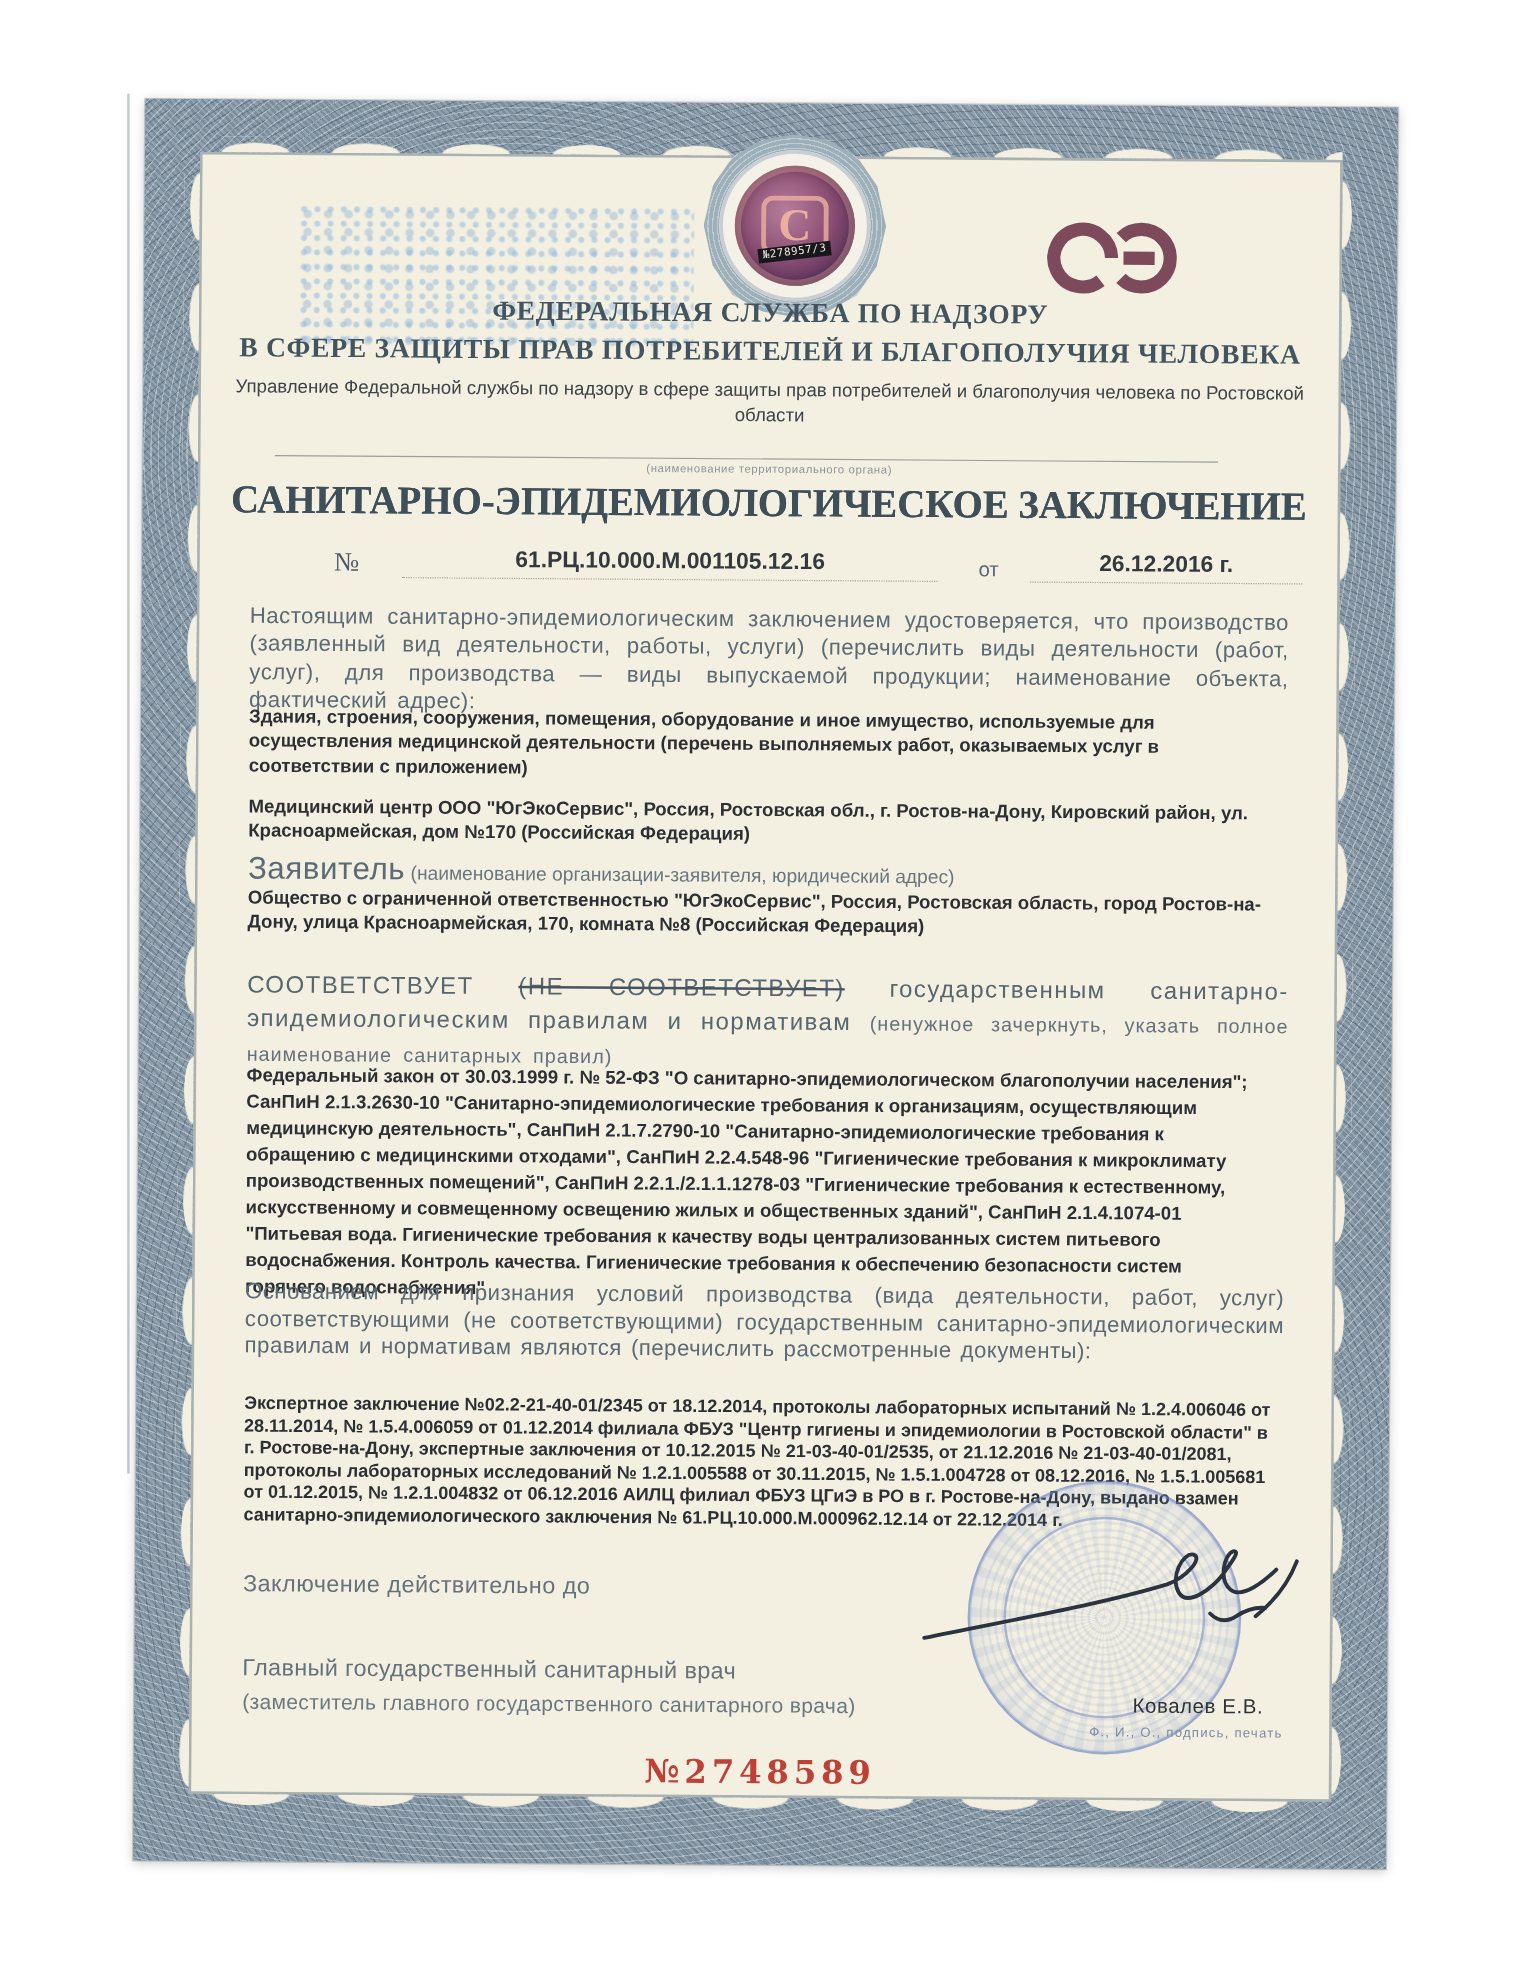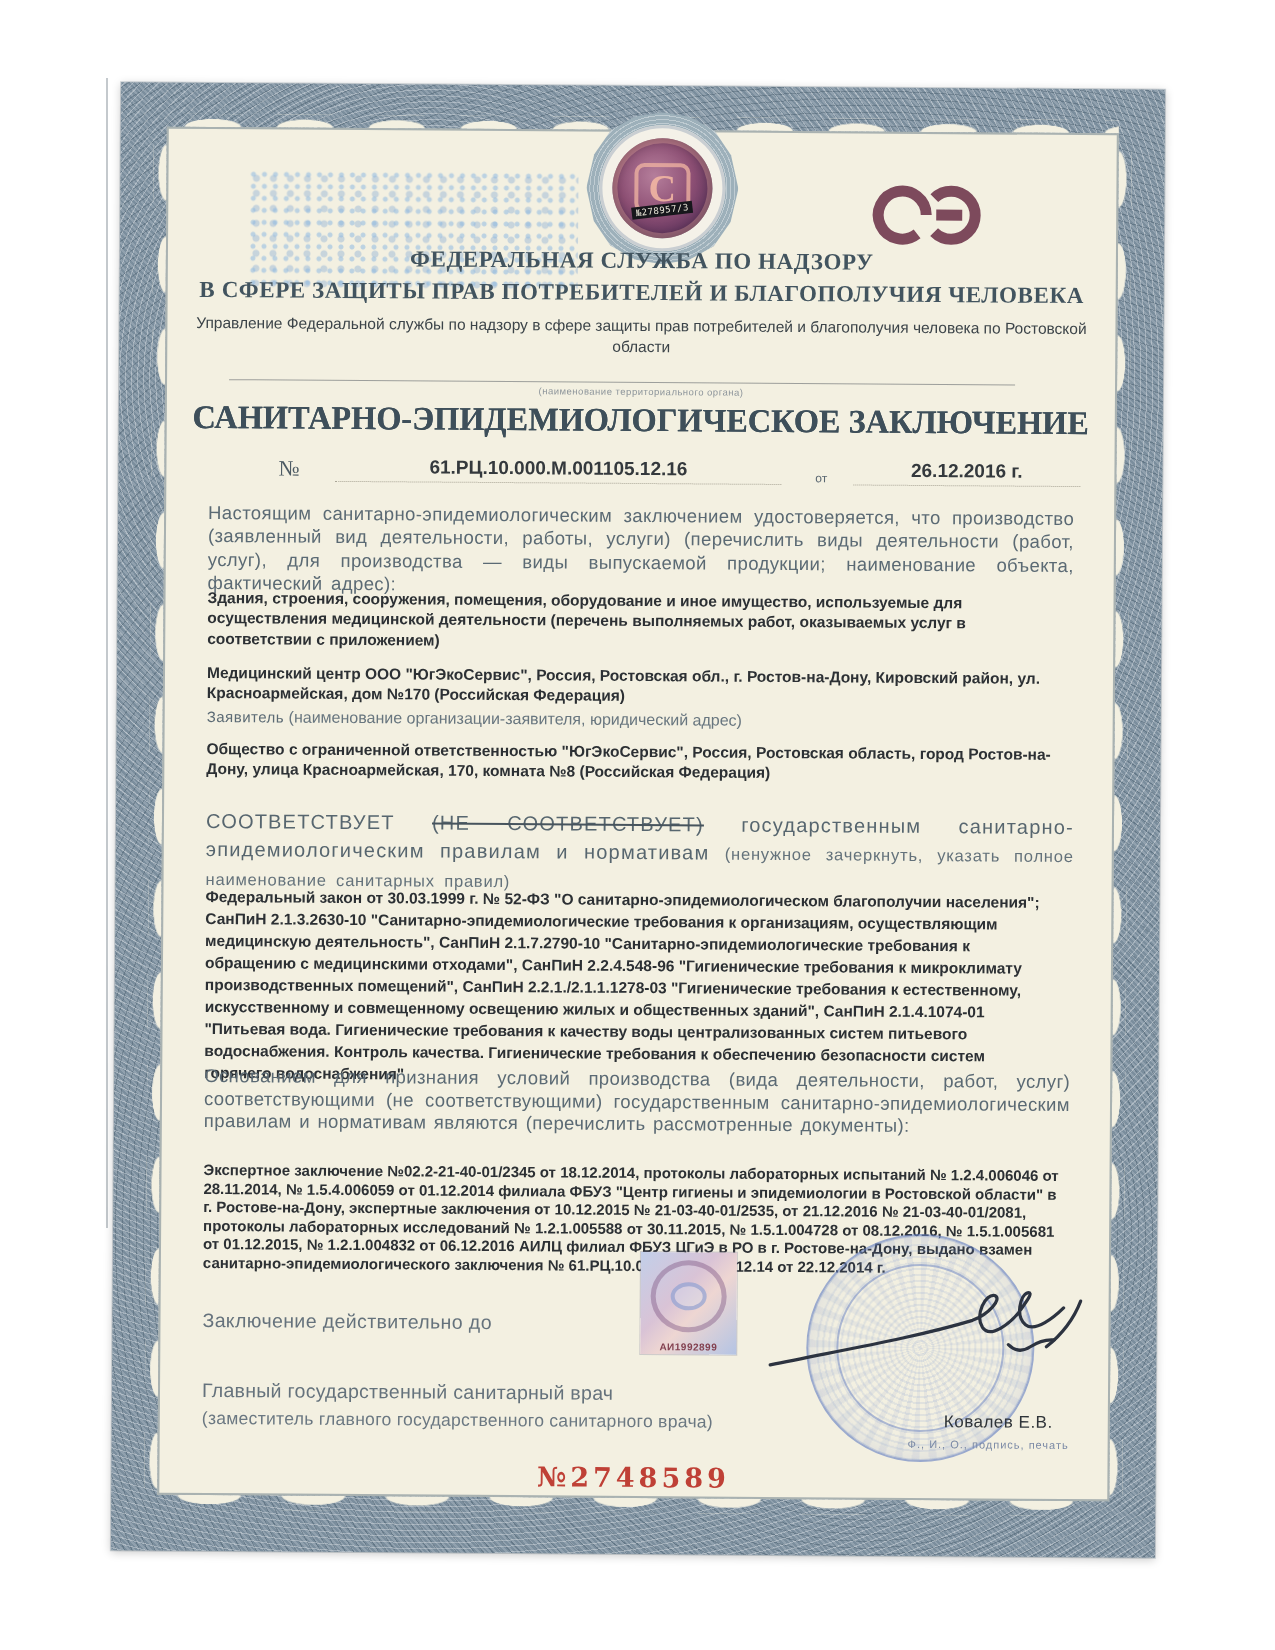--- a/index.html
+++ b/index.html
@@ -74,32 +74,32 @@
   .rule-caption{left:0;right:0;top:254px;text-align:center;font-size:9.5px;color:#8d959b;letter-spacing:.5px;}
 
   .doc-title{left:0;right:0;top:270px;text-align:center;font-family:"Liberation Serif",serif;
     font-weight:bold;font-size:33px;color:#3e4f5a;transform:scaleX(.98);letter-spacing:0;
     text-shadow:0 0 .5px #3e4f5a;}
 
   .num-row{left:0;right:0;top:326px;display:flex;align-items:flex-end;padding-left:112px;box-sizing:border-box;}
   .num-sign{font-family:"Liberation Serif",serif;font-size:22px;color:#4c5a63;margin-right:36px;}
   .num-val{min-width:430px;text-align:center;font-weight:bold;font-size:19px;color:#34393d;
     border-bottom:1px dotted rgba(120,115,100,.6);padding:0 8px 3px;}
-  .num-ot{font-size:12px;color:#5a6771;margin:0 26px 0 34px;}
+  .num-ot{font-size:17px;color:#5a6771;margin:0 26px 0 34px;}
   .num-date{min-width:215px;text-align:center;font-weight:bold;font-size:19px;color:#34393d;
     border-bottom:1px dotted rgba(120,115,100,.6);padding:0 6px 3px;}
 
   
   .form-gray{color:#5b6a74;text-align:justify;}
   .fill-dark{color:#2c3034;font-weight:600;}
   .intro{left:42px;width:866px;top:372px;font-size:18.5px;line-height:1.26;letter-spacing:.4px;word-spacing:3px;}
   .activity{left:42px;width:846px;top:459px;font-size:15.5px;line-height:1.32;}
   .object-addr{left:42px;width:836px;top:534px;font-size:15.5px;line-height:1.32;}
   .applicant-row{left:42px;top:579px;width:866px;}
-  .applicant-label{font-size:15px;color:#5b6a74;letter-spacing:.5px;}
+  .applicant-label{font-size:26px;color:#5b6a74;letter-spacing:.5px;}
   .applicant-caption{font-size:16px;color:#68767f;}
   .applicant-val{left:42px;width:846px;top:610px;font-size:15.5px;line-height:1.32;}
 
   .compliance{left:42px;width:868px;top:678px;font-size:20px;line-height:1.42;letter-spacing:1.2px;
     word-spacing:4px;color:#57666f;text-align:justify;}
   .struck{text-decoration:line-through;text-decoration-thickness:2px;text-decoration-color:#47545d;}
   .comp-note{font-size:16.5px;letter-spacing:.8px;color:#64727b;}
 
   .regs{left:42px;width:852px;top:757px;font-size:15.5px;line-height:1.42;}
   .basis{left:42px;width:866px;top:936px;font-size:18.5px;line-height:1.22;letter-spacing:.4px;word-spacing:2px;}
@@ -200,23 +200,20 @@
         <span class="struck">(НЕ СООТВЕТСТВУЕТ)</span>
         <span>государственным санитарно-эпидемиологическим правилам и нормативам</span>
         <span class="comp-note">(ненужное зачеркнуть, указать полное наименование санитарных правил)</span>
       </p>
 
       <div class="regs fill-dark">Федеральный закон от 30.03.1999 г. № 52-ФЗ "О санитарно-эпидемиологическом благополучии населения"; СанПиН 2.1.3.2630-10 "Санитарно-эпидемиологические требования к организациям, осуществляющим медицинскую деятельность", СанПиН 2.1.7.2790-10 "Санитарно-эпидемиологические требования к обращению с медицинскими отходами", СанПиН 2.2.4.548-96 "Гигиенические требования к микроклимату производственных помещений", СанПиН 2.2.1./2.1.1.1278-03 "Гигиенические требования к естественному, искусственному и совмещенному освещению жилых и общественных зданий", СанПиН 2.1.4.1074-01 "Питьевая вода. Гигиенические требования к качеству воды централизованных систем питьевого водоснабжения. Контроль качества. Гигиенические требования к обеспечению безопасности систем горячего водоснабжения"</div>
 
       <div class="basis form-gray">Основанием для признания условий производства (вида деятельности, работ, услуг) соответствующими (не соответствующими) государственным санитарно-эпидемиологическим правилам и нормативам являются (перечислить рассмотренные документы):</div>
       <div class="docs fill-dark">Экспертное заключение №02.2-21-40-01/2345 от 18.12.2014, протоколы лабораторных испытаний № 1.2.4.006046 от 28.11.2014, № 1.5.4.006059 от 01.12.2014 филиала ФБУЗ "Центр гигиены и эпидемиологии в Ростовской области" в г. Ростове-на-Дону, экспертные заключения от 10.12.2015 № 21-03-40-01/2535, от 21.12.2016 № 21-03-40-01/2081, протоколы лабораторных исследований № 1.2.1.005588 от 30.11.2015, № 1.5.1.004728 от 08.12.2016, № 1.5.1.005681 от 01.12.2015, № 1.2.1.004832 от 06.12.2016 АИЛЦ филиал ФБУЗ ЦГиЭ в РО в г. Ростове-на-Дону, выдано взамен санитарно-эпидемиологического заключения № 61.РЦ.10.000.М.000962.12.14 от 22.12.2014 г.</div>
 
-      <div class="holo-bottom">
-        <span class="holo-bottom-serial">АИ1992899</span>
-      </div>
 
       <div class="stamp"></div>
 
       <svg class="signature" width="320" height="100" viewBox="0 0 320 100">
         <g fill="none" stroke="#2c3340" stroke-width="3.2" stroke-linecap="round">
           <path d="M6 86 C70 72 150 58 208 40 C224 34 238 18 230 15 C221 13 210 34 218 47 C226 59 246 42 254 32 C260 23 270 11 263 12 C255 15 251 36 261 44 C271 52 290 36 299 27"></path>
           <path d="M244 64 q10 10 22 2 t24 -7"></path>
           <path d="M282 66 C298 53 310 36 316 20"></path>
         </g>
       </svg>

